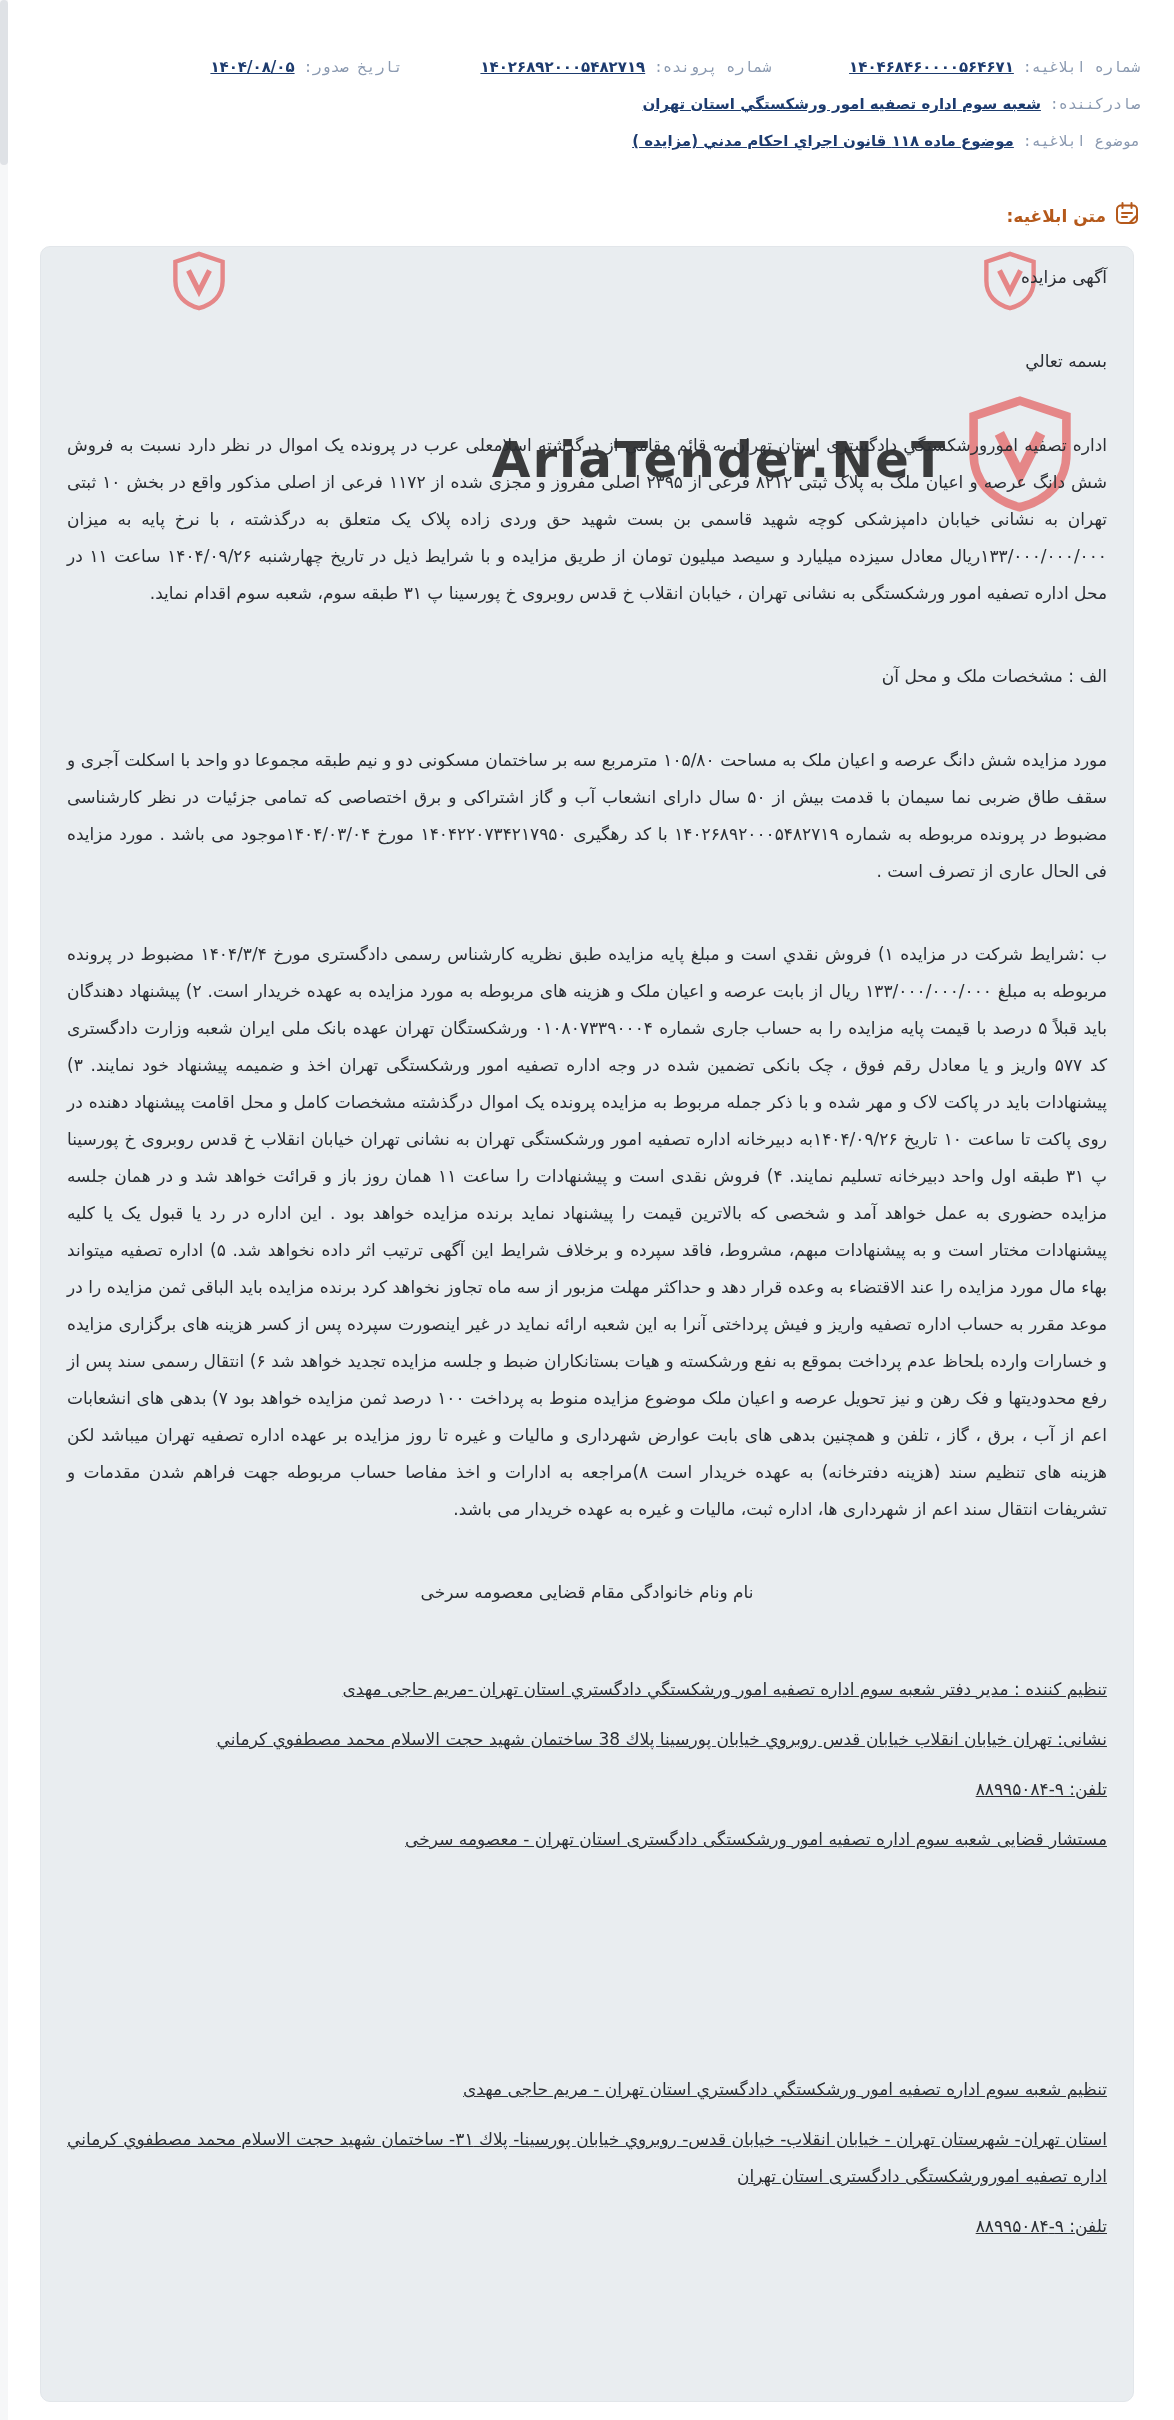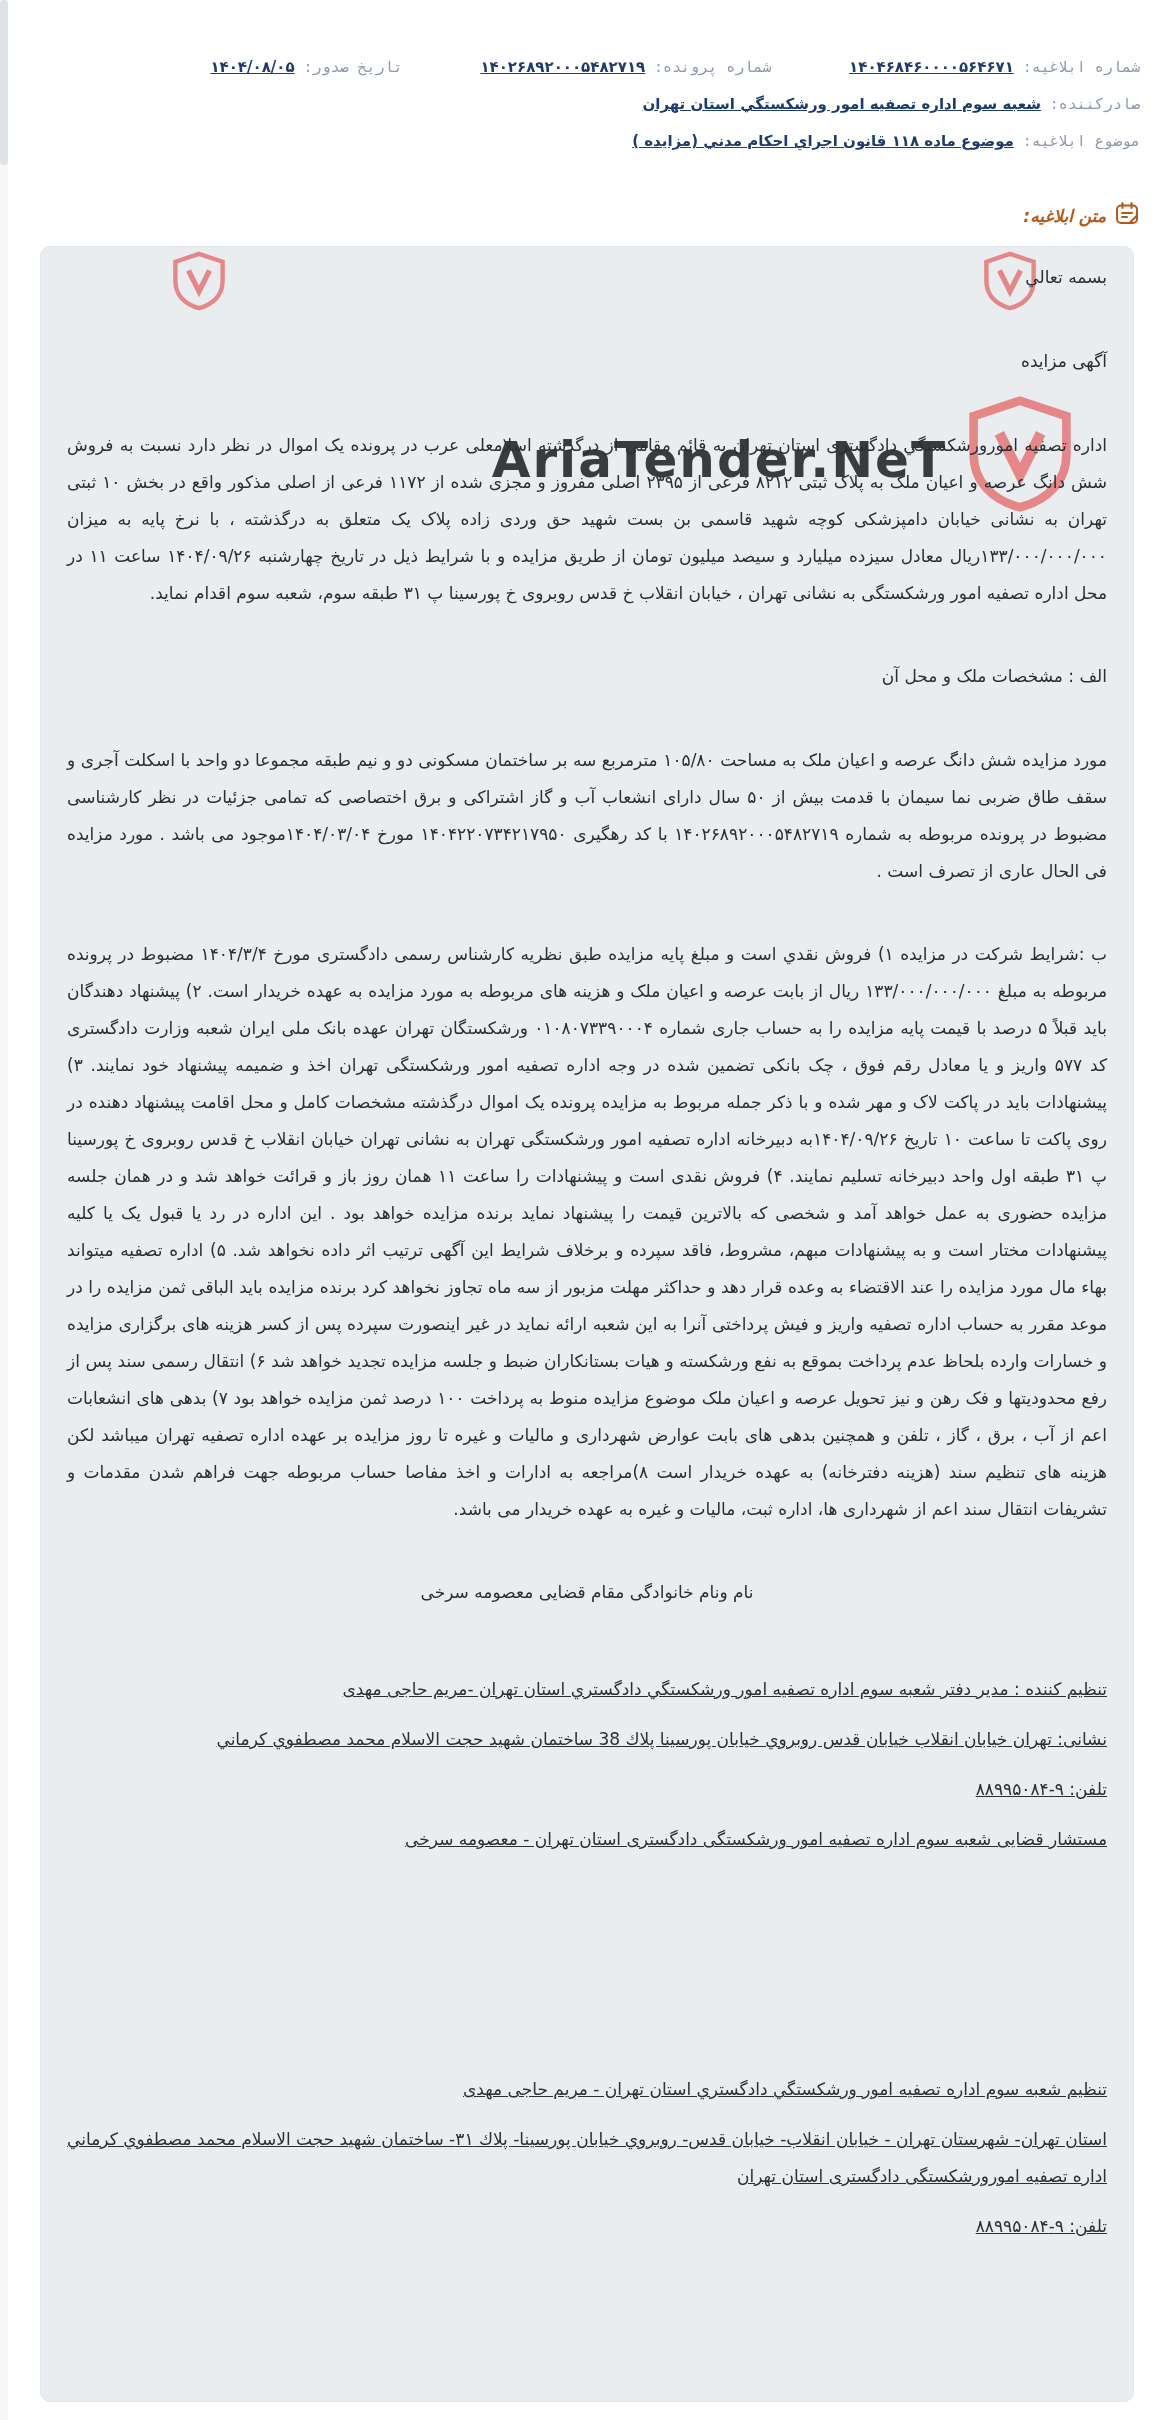--- a/index.html
+++ b/index.html
@@ -19,21 +19,21 @@
   .meta-row { margin: 0 34px 15px 34px; font-size: 15px; line-height: 20px; }
   .meta-row1 { display: flex; }
   .meta-col { flex: 1 1 0; text-align: right; white-space: nowrap; }
   .lbl { color: #8a99b0; font-family: Liberation Mono, monospace; }
   .val { color: #1d3b6e; font-weight: bold; text-decoration: underline; }
   .meta-inline .lbl { margin-left: 4px; }
 
   .body-label-row {
     margin: 49px 34px 0 34px;
     height: 28px; display: flex; align-items: center; gap: 8px;
-    color: #b5591b; font-weight: bold; font-size: 17px; font-style: italic;
+    color: #b5591b; font-weight: bold; font-size: 17px;
   }
   .note-icon { flex: 0 0 auto; display: inline-block; }
 
   
   .notice-box {
     position: relative;
     margin: 16px 40px 0 40px;
     min-height: 2156px;
     background: #e9edf0;
     border: 1px solid #e2e6ea;
@@ -136,22 +136,22 @@
           <svg width="110" height="118" viewBox="0 0 64 68" fill="none">
             <path d="M32 3 L59 12 V34 C59 50 48 61 32 65 C16 61 5 50 5 34 V12 Z" stroke="#e23333" stroke-width="5"></path>
             <path d="M20 22 L32 46 L44 22" stroke="#e23333" stroke-width="6" fill="none"></path>
           </svg>
         </span>
         <span class="wm-text">AriaTender.NeT</span>
       </div>
     </div>
 
     <div class="notice-content">
+      <p class="np-head">آگهی مزایده</p>
       <p class="np-head">بسمه تعالي</p>
-      <p class="np-head">آگهی مزایده</p>
       <p class="np">اداره تصفیه امورورشکستگي دادگستری استان تهران به قائم مقامي از درگذشته اسلامعلی عرب در پرونده یک اموال در نظر دارد نسبت به فروش شش دانگ عرصه و اعیان ملک به پلاک ثبتی ۸۲۱۲ فرعی از ۲۳۹۵ اصلی مفروز و مجزی شده از ۱۱۷۲ فرعی از اصلی مذکور واقع در بخش ۱۰ ثبتی تهران به نشانی خیابان دامپزشکی کوچه شهید قاسمی بن بست شهید حق وردی زاده پلاک یک متعلق به درگذشته ، با نرخ پایه به میزان ۱۳۳/۰۰۰/۰۰۰/۰۰۰ریال معادل سیزده میلیارد و سیصد میلیون تومان از طریق مزایده و با شرایط ذیل در تاریخ چهارشنبه ۱۴۰۴/۰۹/۲۶ ساعت ۱۱ در محل اداره تصفیه امور ورشکستگی به نشانی تهران ، خیابان انقلاب خ قدس روبروی خ پورسینا پ ۳۱ طبقه سوم، شعبه سوم اقدام نماید.</p>
       <p class="np-head">الف : مشخصات ملک و محل آن</p>
       <p class="np">مورد مزایده شش دانگ عرصه و اعیان ملک به مساحت ۱۰۵/۸۰ مترمربع سه بر ساختمان مسکونی دو و نیم طبقه مجموعا دو واحد با اسکلت آجری و سقف طاق ضربی نما سیمان با قدمت بیش از ۵۰ سال دارای انشعاب آب و گاز اشتراکی و برق اختصاصی که تمامی جزئیات در نظر کارشناسی مضبوط در پرونده مربوطه به شماره ۱۴۰۲۶۸۹۲۰۰۰۵۴۸۲۷۱۹ با کد رهگیری ۱۴۰۴۲۲۰۷۳۴۲۱۷۹۵۰ مورخ ۱۴۰۴/۰۳/۰۴موجود می باشد . مورد مزایده فی الحال عاری از تصرف است .</p>
       <p class="np">ب :شرایط شرکت در مزایده ۱) فروش نقدي است و مبلغ پایه مزایده طبق نظریه کارشناس رسمی دادگستری مورخ ۱۴۰۴/۳/۴ مضبوط در پرونده مربوطه به مبلغ ۱۳۳/۰۰۰/۰۰۰/۰۰۰ ریال از بابت عرصه و اعیان ملک و هزینه های مربوطه به مورد مزایده به عهده خریدار است. ۲) پیشنهاد دهندگان باید قبلاً ۵ درصد با قیمت پایه مزایده را به حساب جاری شماره ۰۱۰۸۰۷۳۳۹۰۰۰۴ ورشکستگان تهران عهده بانک ملی ایران شعبه وزارت دادگستری کد ۵۷۷ واریز و یا معادل رقم فوق ، چک بانکی تضمین شده در وجه اداره تصفیه امور ورشکستگی تهران اخذ و ضمیمه پیشنهاد خود نمایند. ۳) پیشنهادات باید در پاکت لاک و مهر شده و با ذکر جمله مربوط به مزایده پرونده یک اموال درگذشته مشخصات کامل و محل اقامت پیشنهاد دهنده در روی پاکت تا ساعت ۱۰ تاریخ ۱۴۰۴/۰۹/۲۶به دبیرخانه اداره تصفیه امور ورشکستگی تهران به نشانی تهران خیابان انقلاب خ قدس روبروی خ پورسینا پ ۳۱ طبقه اول واحد دبیرخانه تسلیم نمایند. ۴) فروش نقدی است و پیشنهادات را ساعت ۱۱ همان روز باز و قرائت خواهد شد و در همان جلسه مزایده حضوری به عمل خواهد آمد و شخصی که بالاترین قیمت را پیشنهاد نماید برنده مزایده خواهد بود . این اداره در رد یا قبول یک یا کلیه پیشنهادات مختار است و به پیشنهادات مبهم، مشروط، فاقد سپرده و برخلاف شرایط این آگهی ترتیب اثر داده نخواهد شد. ۵) اداره تصفیه میتواند بهاء مال مورد مزایده را عند الاقتضاء به وعده قرار دهد و حداکثر مهلت مزبور از سه ماه تجاوز نخواهد کرد برنده مزایده باید الباقی ثمن مزایده را در موعد مقرر به حساب اداره تصفیه واریز و فیش پرداختی آنرا به این شعبه ارائه نماید در غیر اینصورت سپرده پس از کسر هزینه های برگزاری مزایده و خسارات وارده بلحاظ عدم پرداخت بموقع به نفع ورشکسته و هیات بستانکاران ضبط و جلسه مزایده تجدید خواهد شد ۶) انتقال رسمی سند پس از رفع محدودیتها و فک رهن و نیز تحویل عرصه و اعیان ملک موضوع مزایده منوط به پرداخت ۱۰۰ درصد ثمن مزایده خواهد بود ۷) بدهی های انشعابات اعم از آب ، برق ، گاز ، تلفن و همچنین بدهی های بابت عوارض شهرداری و مالیات و غیره تا روز مزایده بر عهده اداره تصفیه تهران میباشد لکن هزینه های تنظیم سند (هزینه دفترخانه) به عهده خریدار است ۸)مراجعه به ادارات و اخذ مفاصا حساب مربوطه جهت فراهم شدن مقدمات و تشریفات انتقال سند اعم از شهرداری ها، اداره ثبت، مالیات و غیره به عهده خریدار می باشد.</p>
       <p class="judge-line">نام ونام خانوادگی مقام قضایی معصومه سرخی</p>
 
       <p class="fp">تنظیم کننده : مدیر دفتر شعبه سوم اداره تصفیه امور ورشکستگي دادگستري استان تهران -مریم حاجی مهدی</p>
       <p class="fp">نشانی: تهران خیابان انقلاب خیابان قدس روبروي خیابان پورسینا پلاك 38 ساختمان شهید حجت الاسلام محمد مصطفوي کرماني</p>
       <p class="fp">تلفن: ۹-۸۸۹۹۵۰۸۴</p>
       <p class="fp">مستشار قضایی شعبه سوم اداره تصفیه امور ورشکستگی دادگستری استان تهران - معصومه سرخی</p>

